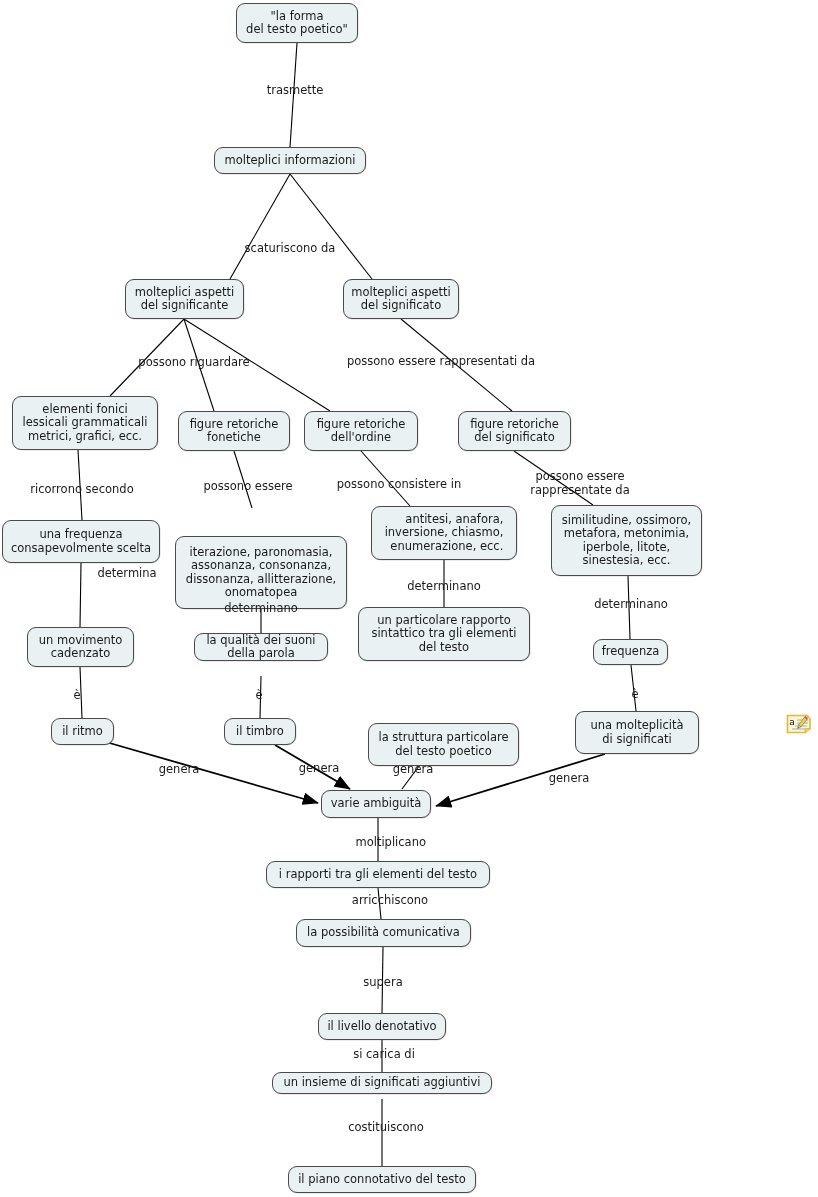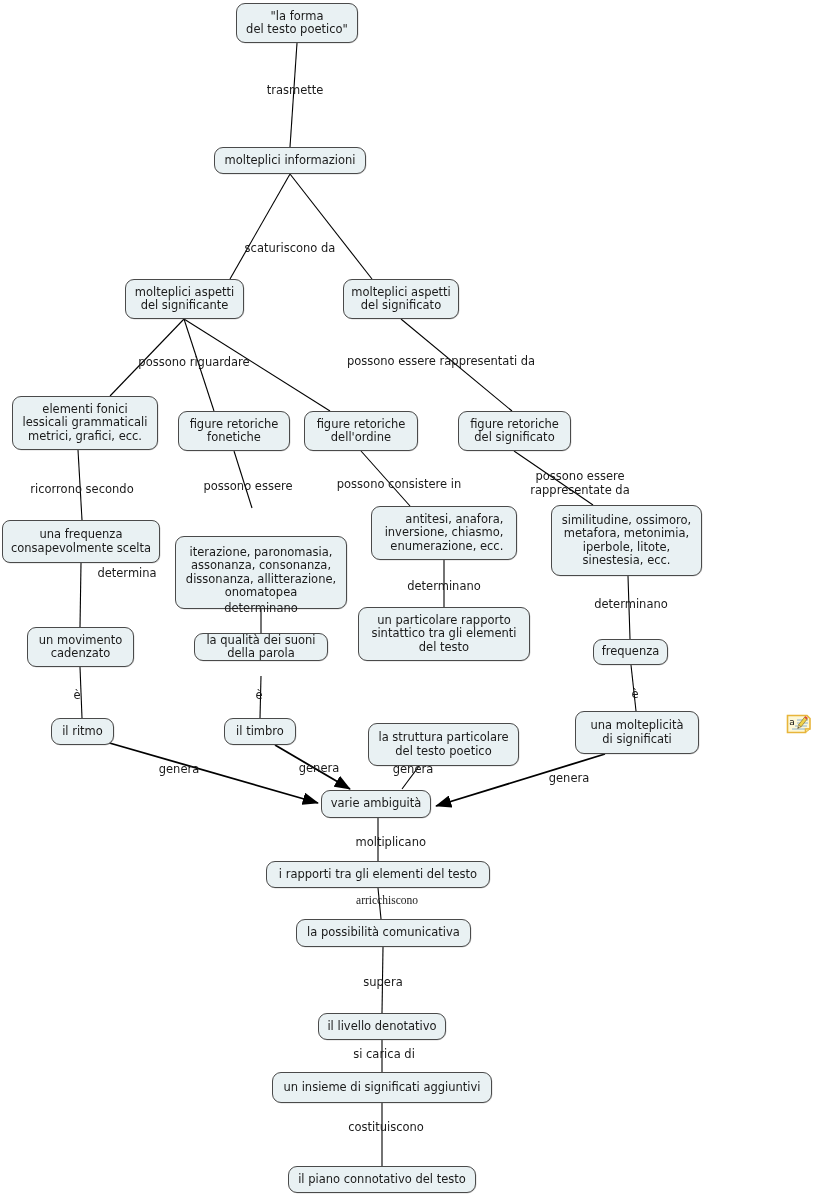--- a/index.html
+++ b/index.html
@@ -112,21 +112,21 @@
 del significato</div>
       <div class="node" style="left: 12px; top: 396px; width: 146px; height: 54px; background: rgb(233, 241, 243); border-color: rgb(74, 74, 74); color: rgb(26, 26, 26);">elementi fonici
 lessicali grammaticali
 metrici, grafici, ecc.</div>
       <div class="node" style="left: 178px; top: 411px; width: 112px; height: 40px; background: rgb(233, 241, 243); border-color: rgb(74, 74, 74); color: rgb(26, 26, 26);">figure retoriche
 fonetiche</div>
       <div class="node" style="left: 304px; top: 411px; width: 114px; height: 40px; background: rgb(233, 241, 243); border-color: rgb(74, 74, 74); color: rgb(26, 26, 26);">figure retoriche
 dell'ordine</div>
       <div class="node" style="left: 458px; top: 411px; width: 113px; height: 40px; background: rgb(233, 241, 243); border-color: rgb(74, 74, 74); color: rgb(26, 26, 26);">figure retoriche
 del significato</div>
-      <div class="node" style="left: 2px; top: 520px; width: 158px; height: 43px; background: rgb(233, 241, 243); border-color: rgb(74, 74, 74); color: rgb(26, 26, 26); border-radius: 8px;">una frequenza
+      <div class="node" style="left: 2px; top: 520px; width: 158px; height: 43px; background: rgb(233, 241, 243); border-color: rgb(74, 74, 74); color: rgb(26, 26, 26);">una frequenza
 consapevolmente scelta</div>
       <div class="node" style="left: 175px; top: 536px; width: 172px; height: 73px; background: rgb(233, 241, 243); border-color: rgb(74, 74, 74); color: rgb(26, 26, 26);">iterazione, paronomasia,
 assonanza, consonanza,
 dissonanza, allitterazione,
 onomatopea</div>
       <div class="node" style="left: 371px; top: 506px; width: 146px; height: 54px; background: rgb(233, 241, 243); border-color: rgb(74, 74, 74); color: rgb(26, 26, 26); text-align: right;">antitesi, anafora,
 inversione, chiasmo,
 enumerazione, ecc.</div>
       <div class="node" style="left: 551px; top: 505px; width: 151px; height: 71px; background: rgb(233, 241, 243); border-color: rgb(74, 74, 74); color: rgb(26, 26, 26);">similitudine, ossimoro,
 metafora, metonimia,
@@ -143,21 +143,21 @@
       <div class="node" style="left: 51px; top: 718px; width: 63px; height: 27px; background: rgb(233, 241, 243); border-color: rgb(74, 74, 74); color: rgb(26, 26, 26);">il ritmo</div>
       <div class="node" style="left: 224px; top: 718px; width: 72px; height: 27px; background: rgb(233, 241, 243); border-color: rgb(74, 74, 74); color: rgb(26, 26, 26);">il timbro</div>
       <div class="node" style="left: 368px; top: 711px; width: 151px; height: 43px; background: rgb(233, 241, 243); border-color: rgb(74, 74, 74); color: rgb(26, 26, 26); margin-top: 12px;">la struttura particolare
 del testo poetico</div>
       <div class="node" style="left: 575px; top: 711px; width: 124px; height: 43px; background: rgb(233, 241, 243); border-color: rgb(74, 74, 74); color: rgb(26, 26, 26);">una molteplicità
 di significati</div>
       <div class="node" style="left: 321px; top: 790px; width: 110px; height: 28px; background: rgb(233, 241, 243); border-color: rgb(74, 74, 74); color: rgb(26, 26, 26);">varie ambiguità</div>
       <div class="node" style="left: 266px; top: 861px; width: 224px; height: 27px; background: rgb(233, 241, 243); border-color: rgb(74, 74, 74); color: rgb(26, 26, 26);">i rapporti tra gli elementi del testo</div>
       <div class="node" style="left: 296px; top: 919px; width: 175px; height: 28px; background: rgb(233, 241, 243); border-color: rgb(74, 74, 74); color: rgb(26, 26, 26);">la possibilità comunicativa</div>
       <div class="node" style="left: 318px; top: 1013px; width: 128px; height: 27px; background: rgb(233, 241, 243); border-color: rgb(74, 74, 74); color: rgb(26, 26, 26);">il livello denotativo</div>
-      <div class="node" style="left: 272px; top: 1072px; width: 220px; height: 31px; background: rgb(233, 241, 243); border-color: rgb(74, 74, 74); color: rgb(26, 26, 26);">un insieme di significati aggiuntivi</div>
+      <div class="node" style="left: 272px; top: 1072px; width: 220px; height: 22px; background: rgb(233, 241, 243); border-color: rgb(74, 74, 74); color: rgb(26, 26, 26);">un insieme di significati aggiuntivi</div>
       <div class="node" style="left: 288px; top: 1166px; width: 188px; height: 27px; background: rgb(233, 241, 243); border-color: rgb(74, 74, 74); color: rgb(26, 26, 26);">il piano connotativo del testo</div>
     </div>
   <div id="label-layer">
       <div class="link-label" style="left: 259px; top: 84px; width: 72px; text-align: center; color: rgb(26, 26, 26);">trasmette</div>
       <div class="link-label" style="left: 235px; top: 242px; width: 110px; text-align: center; color: rgb(26, 26, 26);">scaturiscono da</div>
       <div class="link-label" style="left: 126px; top: 356px; width: 136px; text-align: center; color: rgb(26, 26, 26);">possono riguardare</div>
       <div class="link-label" style="left: 335px; top: 355px; width: 212px; text-align: center; color: rgb(26, 26, 26);">possono essere rappresentati da</div>
       <div class="link-label" style="left: 18px; top: 483px; width: 128px; text-align: center; color: rgb(26, 26, 26);">ricorrono secondo</div>
       <div class="link-label" style="left: 193px; top: 480px; width: 110px; text-align: center; color: rgb(26, 26, 26);">possono essere</div>
       <div class="link-label" style="left: 326px; top: 478px; width: 146px; text-align: center; color: rgb(26, 26, 26);">possono consistere in</div>
@@ -168,21 +168,21 @@
       <div class="link-label" style="left: 400px; top: 580px; width: 88px; text-align: center; color: rgb(26, 26, 26);">determinano</div>
       <div class="link-label" style="left: 587px; top: 598px; width: 88px; text-align: center; color: rgb(26, 26, 26);">determinano</div>
       <div class="link-label" style="left: 70px; top: 689px; width: 14px; text-align: center; color: rgb(26, 26, 26);">è</div>
       <div class="link-label" style="left: 252px; top: 689px; width: 14px; text-align: center; color: rgb(26, 26, 26);">è</div>
       <div class="link-label" style="left: 628px; top: 688px; width: 14px; text-align: center; color: rgb(26, 26, 26);">è</div>
       <div class="link-label" style="left: 152px; top: 763px; width: 54px; text-align: center; color: rgb(26, 26, 26);">genera</div>
       <div class="link-label" style="left: 292px; top: 762px; width: 54px; text-align: center; color: rgb(26, 26, 26);">genera</div>
       <div class="link-label" style="left: 386px; top: 763px; width: 54px; text-align: center; color: rgb(26, 26, 26);">genera</div>
       <div class="link-label" style="left: 542px; top: 772px; width: 54px; text-align: center; color: rgb(26, 26, 26);">genera</div>
       <div class="link-label" style="left: 338px; top: 836px; width: 88px; text-align: right; color: rgb(26, 26, 26);">moltiplicano</div>
-      <div class="link-label" style="left: 322px; top: 894px; width: 96px; text-align: right; color: rgb(26, 26, 26); font-family: Liberation Serif, serif;">arricchiscono</div>
+      <div class="link-label" style="left: 342px; top: 894px; width: 96px; text-align: center; color: rgb(26, 26, 26);">arricchiscono</div>
       <div class="link-label" style="left: 356px; top: 976px; width: 54px; text-align: center; color: rgb(26, 26, 26);">supera</div>
       <div class="link-label" style="left: 344px; top: 1048px; width: 80px; text-align: center; color: rgb(26, 26, 26);">si carica di</div>
       <div class="link-label" style="left: 338px; top: 1121px; width: 96px; text-align: center; color: rgb(26, 26, 26);">costituiscono</div>
     </div>
 
   <div class="note-icon" id="note-icon" style="left: 786px; top: 713px;"><svg width="26" height="22" viewBox="0 0 26 22" xmlns="http://www.w3.org/2000/svg">
         <path d="M1.5 2.5 H21 L24 5.5 V16 H19.5 V19.5 H1.5 Z" fill="#fdf7d5" stroke="#e8b53a" stroke-width="1.6"></path>
         <path d="M19.5 16 H24 L19.5 19.5 Z" fill="#f2e08a" stroke="#e8b53a" stroke-width="1"></path>
         <g stroke="#7fa8cf" stroke-width="0.9">
           <line x1="11" y1="7" x2="22" y2="7"></line>

